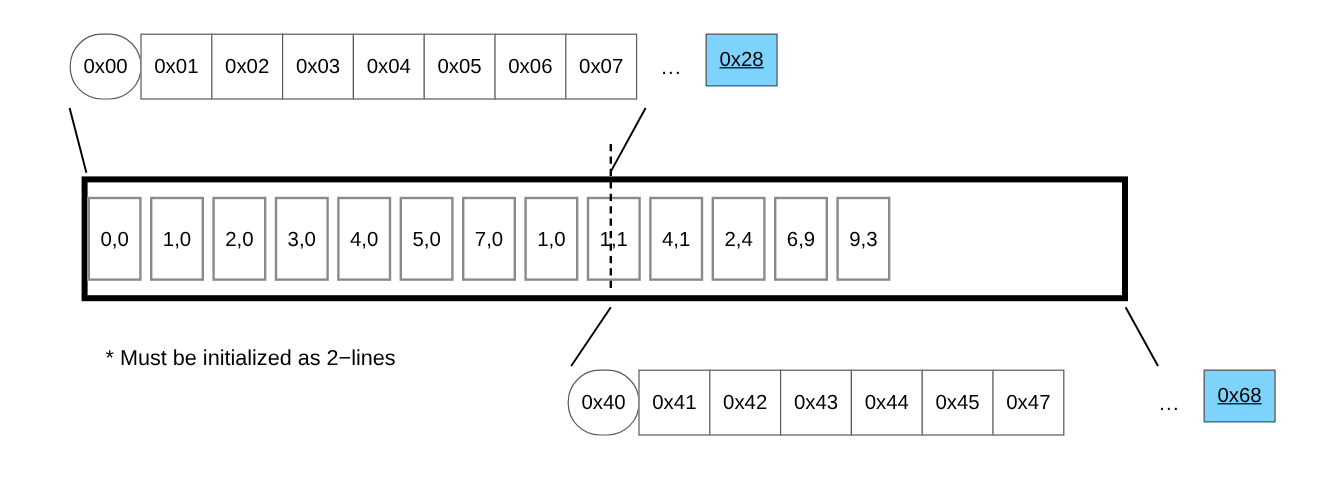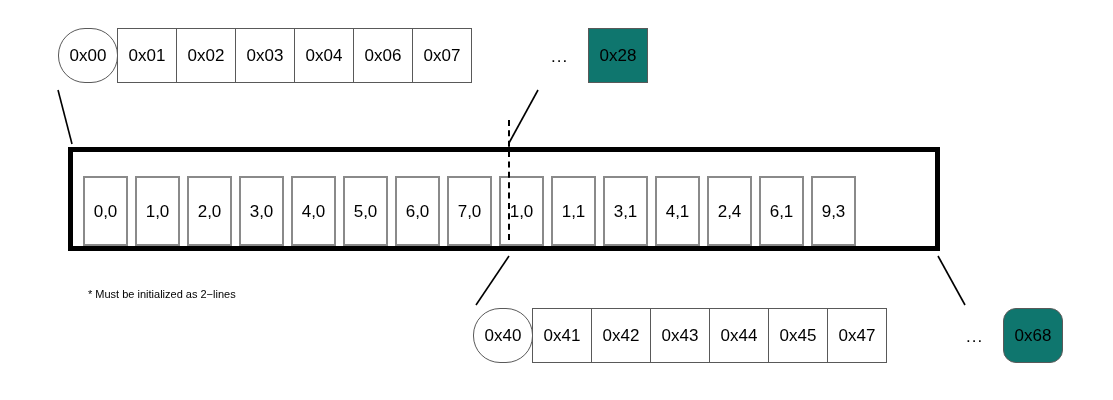--- a/index.html
+++ b/index.html
@@ -40,50 +40,50 @@
   .ellipsis{
     position:absolute;
     font-size:17px;
     line-height:1;
     letter-spacing:1px;
     color:#000;
   }
   .loner{
     position:absolute;
     width:60px;
-    height:55px;
+    height:44px;
     box-sizing:border-box;
     border:1px solid #595959;
     display:flex;
     align-items:center;
     justify-content:center;
     font-size:17px;
-    background:#0f766e;
+    background:#7dd3fc;
+    text-decoration:underline;
   }
 
   
   #mainbar{
     position:absolute;
     left:68px;
     top:147px;
     width:872px;
     height:104px;
     box-sizing:border-box;
     border:5px solid #000;
     background:#fff;
   }
   #cells{
     position:absolute;
     left:0;
     top:0;
     width:100%;
     height:100%;
     display:flex;
-    align-items:flex-end;
-    padding-left:10px;
+    align-items:center;
     box-sizing:border-box;
   }
   .cell{
     width:45px;
     height:70px;
     box-sizing:border-box;
     border:2px solid #8a8a8a;
     background:#fff;
     margin-right:7px;
     display:flex;
@@ -105,36 +105,37 @@
 
   
   .conn{position:absolute;overflow:visible;}
   .conn line{stroke:#000;stroke-width:1.6;}
 
   
   #caption{
     position:absolute;
     left:88px;
     top:289px;
-    font-size:11px;
+    font-size:18px;
     line-height:1;
     white-space:nowrap;
   }
 </style>
 </head>
 <body>
 
 <div id="canvas">
 
   <div class="hexrow" id="toprow" style="left:58px; top:28px;">
     <div class="hexcell">0x00</div>
     <div class="hexcell">0x01</div>
     <div class="hexcell">0x02</div>
     <div class="hexcell">0x03</div>
     <div class="hexcell">0x04</div>
+    <div class="hexcell">0x05</div>
     <div class="hexcell">0x06</div>
     <div class="hexcell">0x07</div>
   </div>
 
   <div class="ellipsis" style="left:551px; top:48px;">...</div>
 
   <div class="loner" style="left:588px; top:28px;">0x28</div>
 
   <svg class="conn" style="left:0; top:0; width:1113px; height:400px;">
     <line x1="58" y1="90" x2="72" y2="144"></line>
@@ -144,43 +145,41 @@
   </svg>
 
   <div id="mainbar">
     <div id="cells">
       <div class="cell">0,0</div>
       <div class="cell">1,0</div>
       <div class="cell">2,0</div>
       <div class="cell">3,0</div>
       <div class="cell">4,0</div>
       <div class="cell">5,0</div>
-      <div class="cell">6,0</div>
       <div class="cell" style="">7,0</div>
       <div class="cell">1,0</div>
       <div class="cell">1,1</div>
-      <div class="cell">3,1</div>
       <div class="cell">4,1</div>
       <div class="cell">2,4</div>
-      <div class="cell">6,1</div>
+      <div class="cell">6,9</div>
       <div class="cell">9,3</div>
     </div>
   </div>
 
   <div id="dashline"></div>
 
   <div id="caption">* Must be initialized as 2−lines</div>
 
   <div class="hexrow" id="bottomrow" style="left:473px; top:308px;">
     <div class="hexcell">0x40</div>
     <div class="hexcell">0x41</div>
     <div class="hexcell">0x42</div>
     <div class="hexcell">0x43</div>
     <div class="hexcell">0x44</div>
     <div class="hexcell">0x45</div>
     <div class="hexcell">0x47</div>
   </div>
 
   <div class="ellipsis" style="left:966px; top:328px;">...</div>
 
-  <div class="loner" style="left:1003px; top:308px;border-radius:13px;">0x68</div>
+  <div class="loner" style="left:1003px; top:308px;">0x68</div>
 
 </div>
 
 </body></html>

